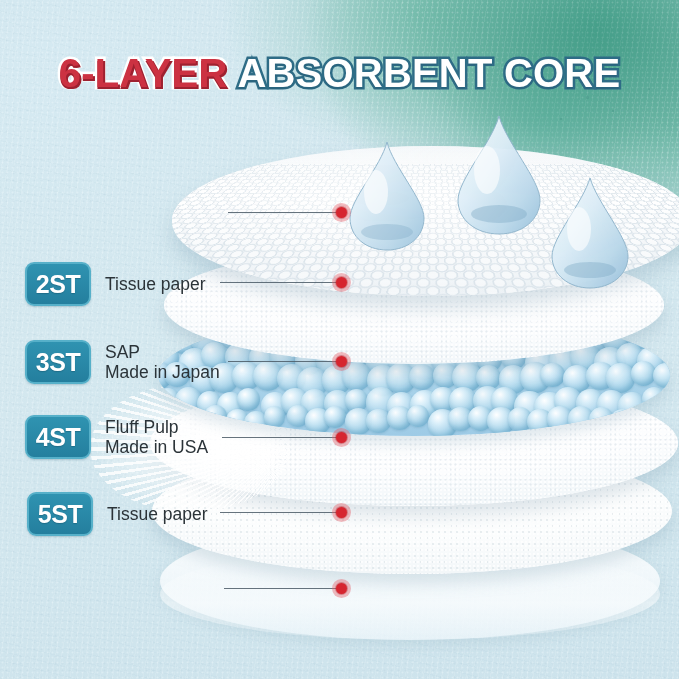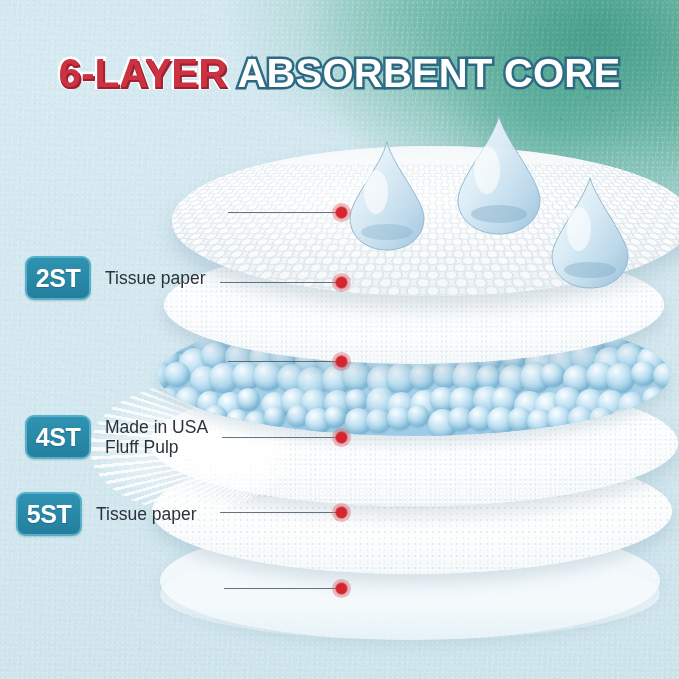--- a/index.html
+++ b/index.html
@@ -372,53 +372,62 @@
     </div>
   </div>
 
   <div id="callouts">
 
     <div class="lead" style="left:228px;top:212px;width:112px;"></div>
     <div class="dot" style="left:332px;top:203px;">
         <i></i>
       </div>
 
-    <div class="row" style="left:25px;top:256px;">
+    <div class="row" style="left:25px;top:262px;">
       <div class="badge">
         <span>2ST</span>
       </div>
       <div class="txt">
         <span class="l">Tissue paper</span>
       </div>
     </div>
     <div class="lead" style="left:220px;top:282px;width:120px;"></div>
     <div class="dot" style="left:332px;top:273px;">
         <i></i>
       </div>
 
+    <div class="row" style="left:25px;top:340px;">
+      <div class="badge">
+        <span>3ST</span>
+      </div>
+      <div class="txt">
+        <span class="l">SAP</span>
+        <span class="l">Made in Japan</span>
+      </div>
+    </div>
     <div class="lead" style="left:228px;top:361px;width:112px;"></div>
     <div class="dot" style="left:332px;top:352px;">
         <i></i>
       </div>
 
     <div class="row" style="left:25px;top:415px;">
       <div class="badge">
         <span>4ST</span>
       </div>
       <div class="txt">
+        <span class="l">Fluff Pulp</span>
         <span class="l">Made in USA</span>
-        <span class="l">Fluff Pulp</span>
       </div>
     </div>
     <div class="lead" style="left:222px;top:437px;width:118px;"></div>
     <div class="dot" style="left:332px;top:428px;">
         <i></i>
       </div>
 
-    <div class="row" style="left:16px;top:492px;">
+    <div class="row" style="left:27px;top:492px;">
       <div class="badge">
         <span>5ST</span>
       </div>
       <div class="txt">
         <span class="l">Tissue paper</span>
       </div>
     </div>
     <div class="lead" style="left:220px;top:512px;width:120px;"></div>
     <div class="dot" style="left:332px;top:503px;">
         <i></i>

